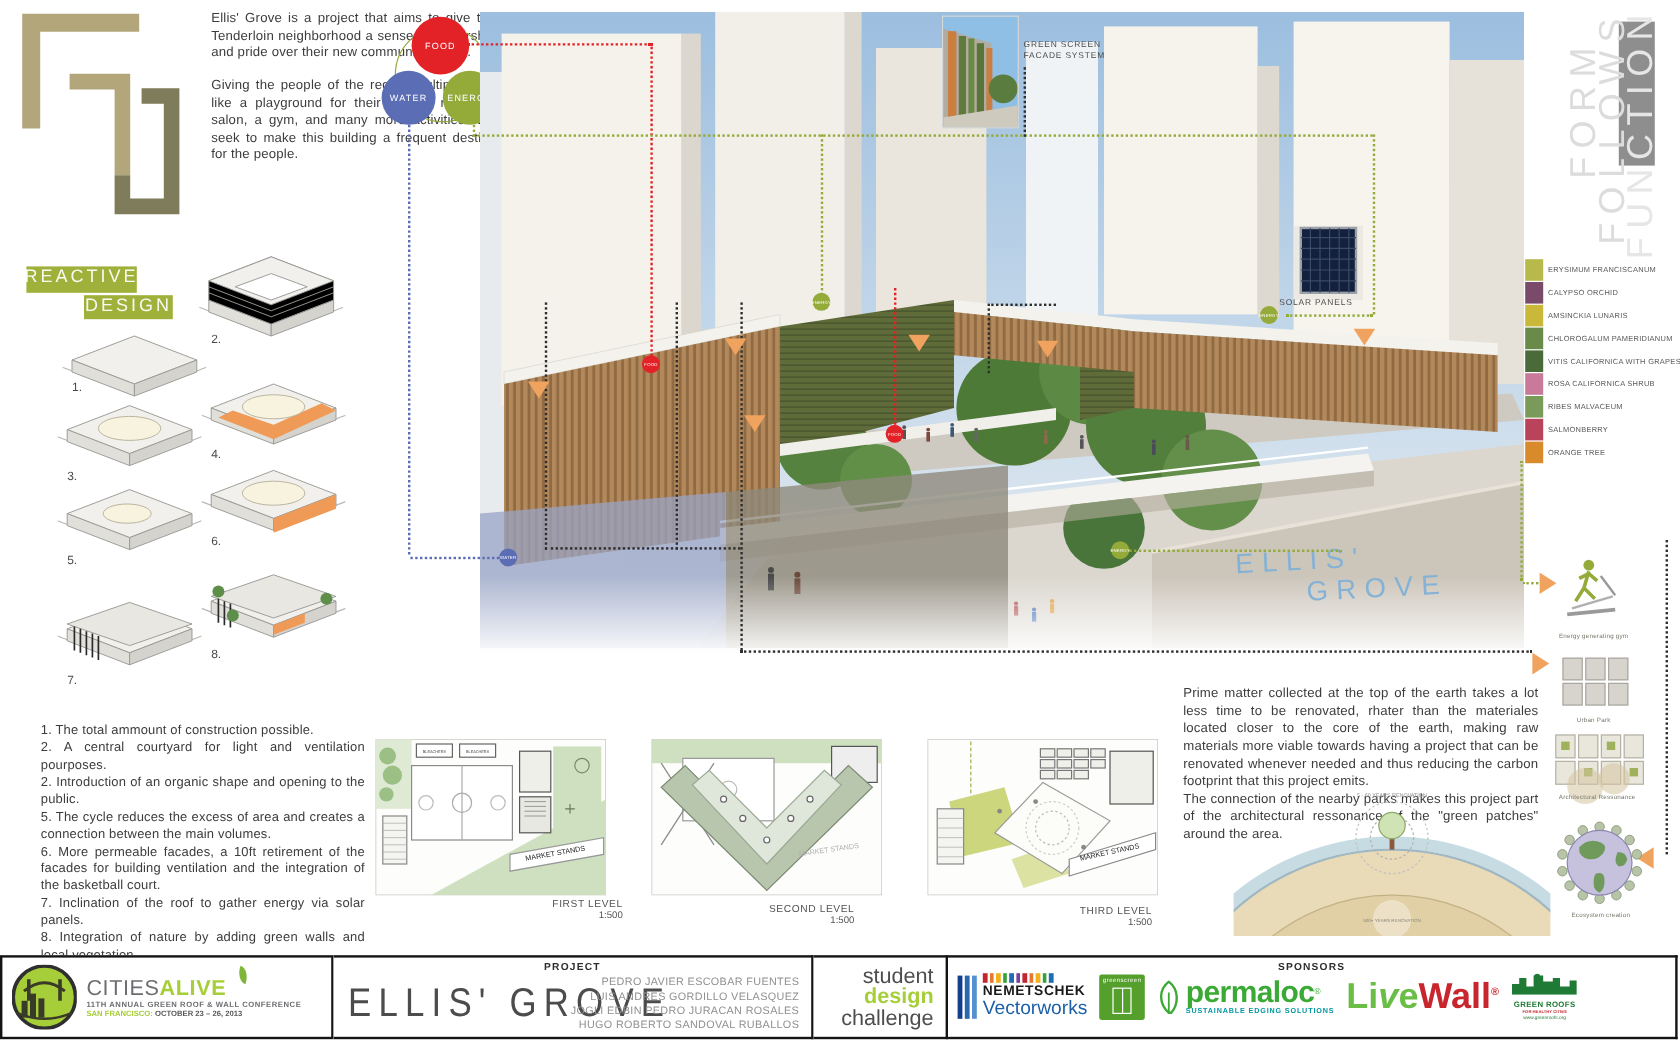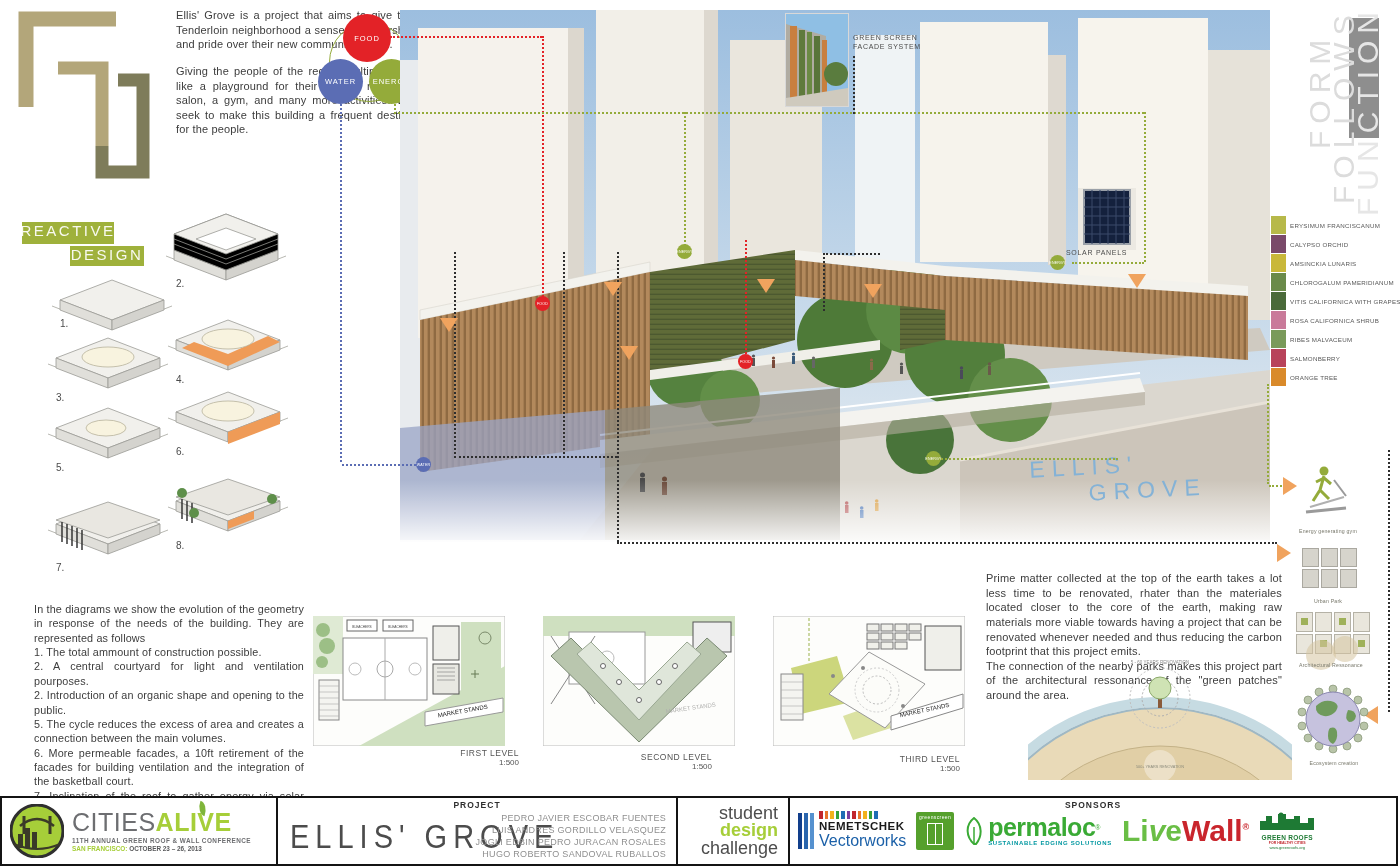--- a/index.html
+++ b/index.html
@@ -342,21 +342,20 @@
     <polygon points="8,42 60,24 112,42 60,60" fill="#e9e7e1" stroke="#9a9a96" stroke-width="0.8"></polygon>
     <polygon points="60,66 86,56 86,64 60,74" fill="#ef9b57"></polygon>
     <path d="M14,44 V64 M19,46 V66 M24,48 V68" stroke="#2a2a2a" stroke-width="1.4"></path>
     <circle cx="14" cy="38" r="5" fill="#5e8f4a"></circle>
       <circle cx="26" cy="58" r="5" fill="#5e8f4a"></circle>
       <circle cx="104" cy="44" r="5" fill="#5e8f4a"></circle>
   </svg>
   <div class="step-label" style="left:176px;top:540px">8.</div>
 
   <div class="abs txt" style="left:34px;top:602px;width:270px;font-size:10.8px">
-    <p style="margin-bottom:0">In the diagrams we show the evolution of the geometry in response of the needs of the building. They are represented as follows</p>
     <div>1. The total ammount of construction possible.</div>
     <div>2. A central courtyard for light and ventilation pourposes.</div>
     <div>2. Introduction of an organic shape and opening to the public.</div>
     <div>5. The cycle reduces the excess of area and creates a connection between the main volumes.</div>
     <div>6. More permeable facades, a 10ft retirement of the facades for building ventilation and the integration of the basketball court.</div>
     <div>7. Inclination of the roof to gather energy via solar panels.</div>
     <div>8. Integration of nature by adding green walls and local vegetation.</div>
   </div>
 
   <svg class="abs" style="left:313px;top:616px" width="192" height="130" viewBox="0 0 192 130">
@@ -545,21 +544,21 @@
         <circle cx="27" cy="27" r="26" fill="#a6ce39" stroke="#2f2f2f" stroke-width="3"></circle>
         <rect x="8" y="30" width="5" height="14" fill="#3a3a28"></rect>
           <rect x="15" y="24" width="5" height="20" fill="#3a3a28"></rect>
         <rect x="22" y="28" width="5" height="16" fill="#3a3a28"></rect>
         <path d="M10,22 q17,-14 34,0" fill="none" stroke="#3a3a28" stroke-width="2.5"></path>
         <line x1="14" y1="12" x2="14" y2="30" stroke="#3a3a28" stroke-width="3"></line>
         <line x1="40" y1="12" x2="40" y2="30" stroke="#3a3a28" stroke-width="3"></line>
         <path d="M4,40 q23,10 46,0" fill="none" stroke="#3a3a28" stroke-width="2"></path>
       </svg>
       <div style="position:relative">
-        <div style="font-size:25px;line-height:1">
+        <div style="font-size:18px;line-height:1">
           <span style="color:#6d6e71;font-weight:500;letter-spacing:.5px">CITIES</span><span style="color:#a6ce39;font-weight:bold;letter-spacing:.5px">ALIVE</span>
         </div>
         <div class="abs" style="left:126px;top:-8px;width:9px;height:13px;background:#7fb53a;border-radius:0 100% 0 100%;transform:rotate(20deg)"></div>
         <div style="font-size:6.4px;font-weight:bold;color:#6d6e71;letter-spacing:.45px;margin-top:2px">11TH ANNUAL GREEN ROOF &amp; WALL CONFERENCE</div>
         <div style="font-size:6.4px;font-weight:bold;margin-top:1px">
           <span style="color:#a6ce39">SAN FRANCISCO:</span><span style="color:#58595b"> OCTOBER 23 – 26, 2013</span>
         </div>
       </div>
     </div>
     <div class="fbox" style="width:400px">

